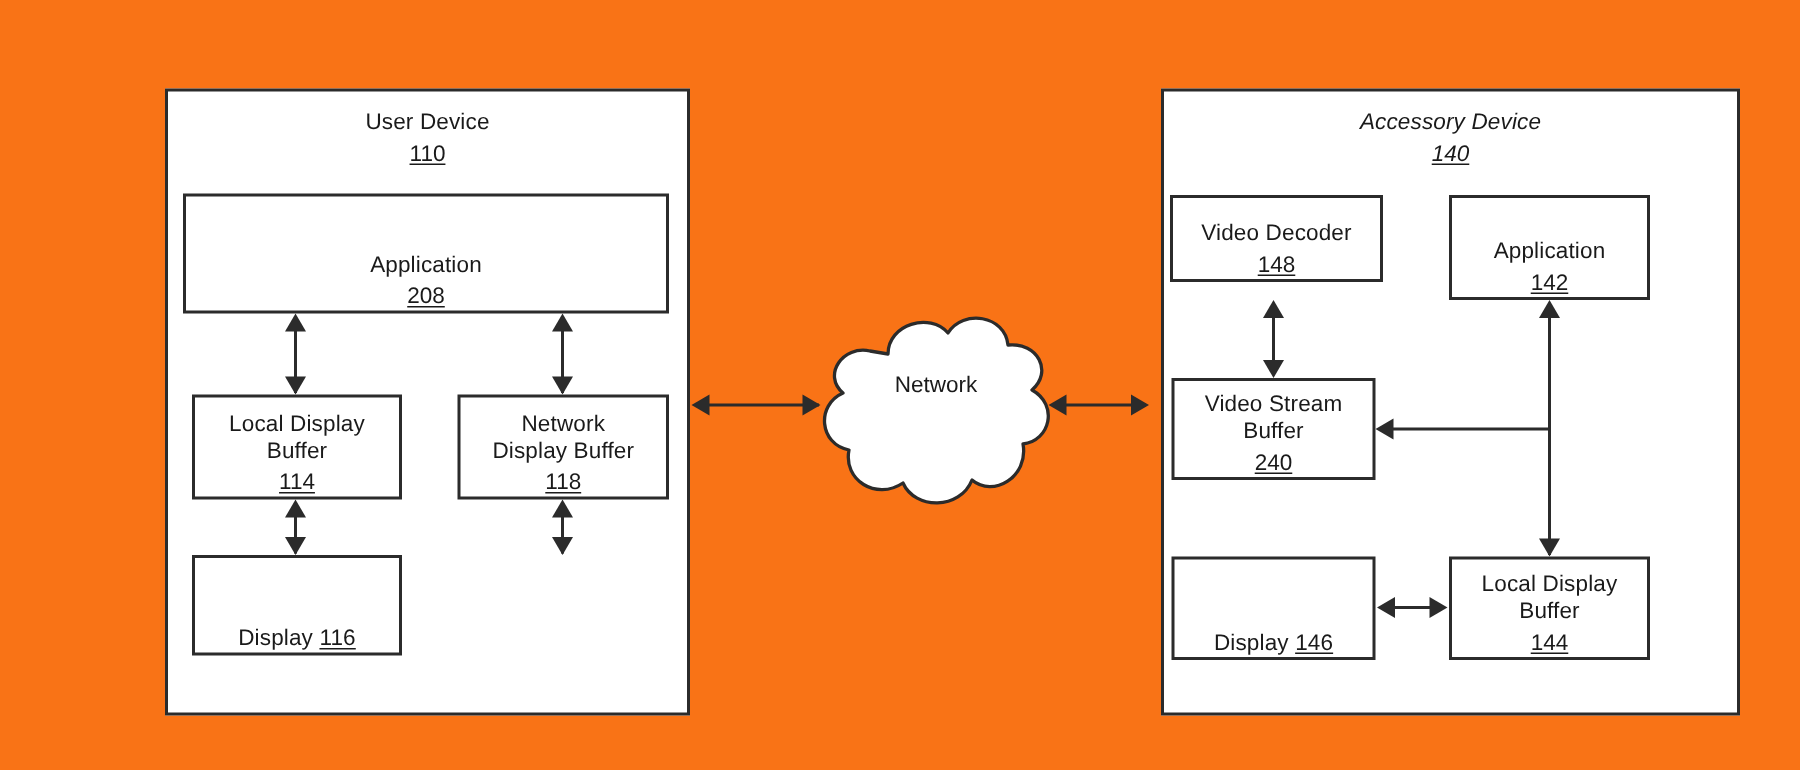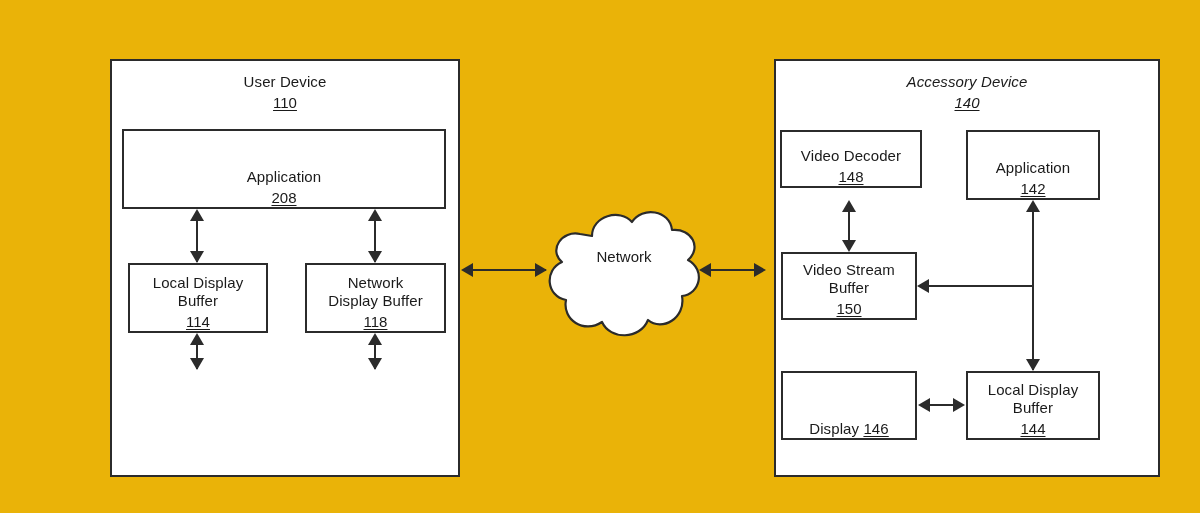--- a/index.html
+++ b/index.html
@@ -5,21 +5,21 @@
 <style>
   html, body {
     margin: 0;
     padding: 0;
     background: #ffffff;
   }
   #figure {
     position: relative;
     width: 1200px;
     height: 513px;
-    background: #eab308;
+    background: #f97316;
     font-family: "Liberation Sans", sans-serif;
     color: #1a1a1a;
     overflow: hidden;
   }
 
   
   .box {
     position: absolute;
     box-sizing: border-box;
     border: 2px solid #2b2b2b;
@@ -135,20 +135,26 @@
     <span class="title-line">Buffer</span>
     <span class="ref-num">114</span>
   </div>
 
   <div class="box inner-box" style="left:305px; top:263px; width:141px; height:70px;">
     <span class="title-line">Network</span>
     <span class="title-line">Display Buffer</span>
     <span class="ref-num">118</span>
   </div>
 
+  <div class="box inner-box" style="left:128px; top:370px; width:140px; height:67px;">
+    <span class="title-line">
+      <span>Display</span>
+      <span class="inline-ref">116</span>
+    </span>
+  </div>
 
 
   <div class="line-v" style="left:196px; top:211px; height:51px;"></div>
   <div class="arrowhead arrow-up" style="left:190px; top:209px;"></div>
   <div class="arrowhead arrow-down" style="left:190px; top:251px;"></div>
 
   <div class="line-v" style="left:374px; top:211px; height:51px;"></div>
   <div class="arrowhead arrow-up" style="left:368px; top:209px;"></div>
   <div class="arrowhead arrow-down" style="left:368px; top:251px;"></div>
 
@@ -197,21 +203,21 @@
   </div>
 
   <div class="box inner-box" style="left:966px; top:130px; width:134px; height:70px;">
     <span class="title-line">Application</span>
     <span class="ref-num">142</span>
   </div>
 
   <div class="box inner-box" style="left:781px; top:252px; width:136px; height:68px;">
     <span class="title-line">Video Stream</span>
     <span class="title-line">Buffer</span>
-    <span class="ref-num">150</span>
+    <span class="ref-num">240</span>
   </div>
 
   <div class="box inner-box" style="left:781px; top:371px; width:136px; height:69px;">
     <span class="title-line">
       <span>Display</span>
       <span class="inline-ref">146</span>
     </span>
   </div>
 
   <div class="box inner-box" style="left:966px; top:371px; width:134px; height:69px;">

